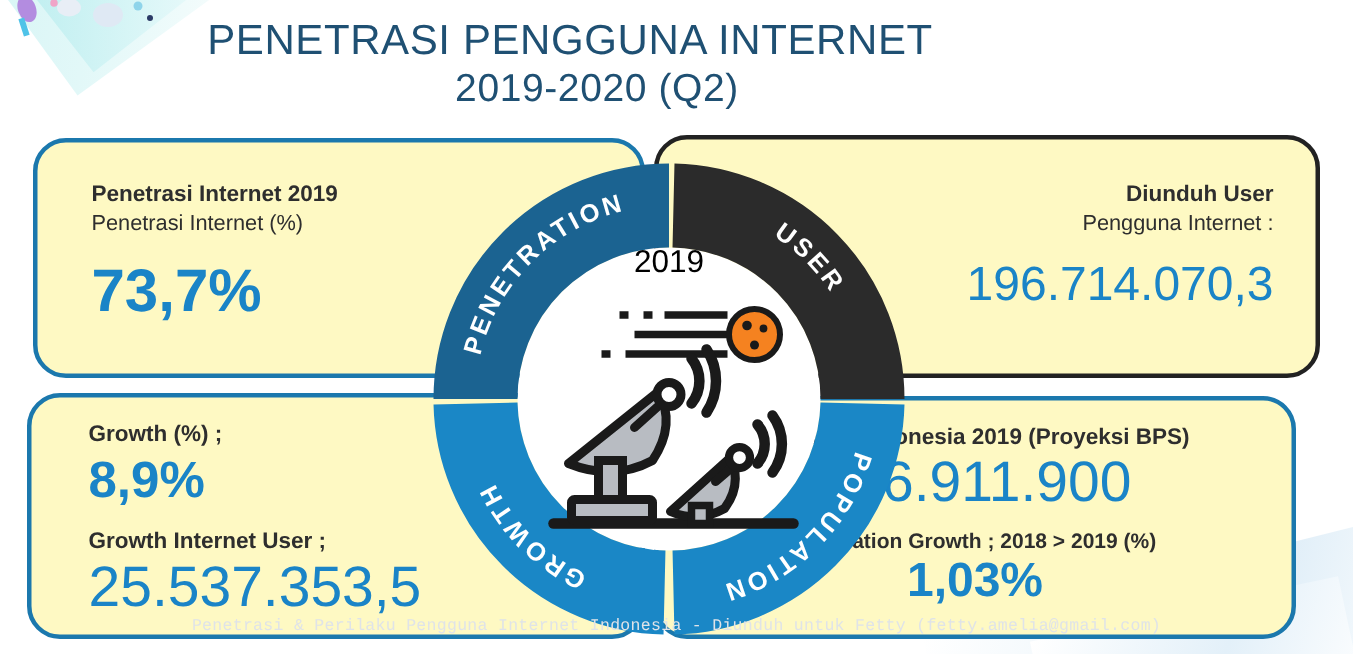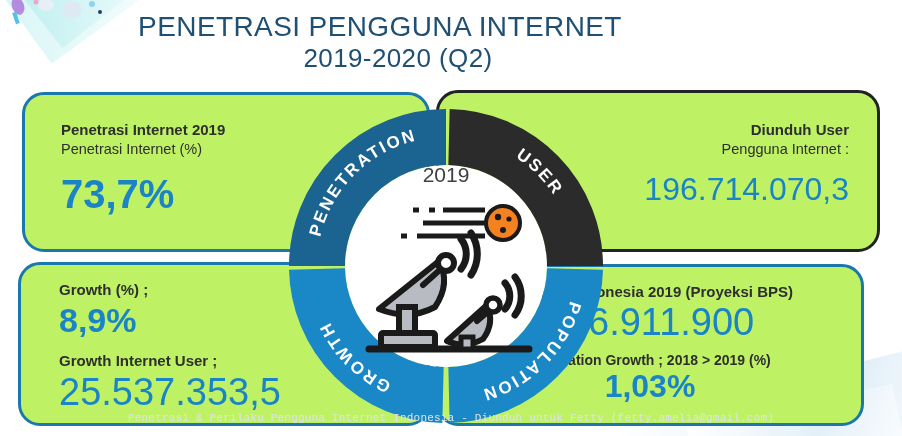--- a/index.html
+++ b/index.html
@@ -79,21 +79,21 @@
     color: #1f5073;
     letter-spacing: .4px;
     line-height: 1.18;
     white-space: nowrap;
     padding-left: 36px;
   }
 
   
   .panel {
     position: absolute;
-    background: #bef264;
+    background: #fef9c3;
     border-radius: 20px;
     z-index: 3;
     text-decoration: underline;
   }
 
   #panel-penetration {
     left: 22px; top: 92px;
     width: 408px; height: 160px;
     border: 3px solid #1b78ad;
     border-radius: 22px;
@@ -190,21 +190,21 @@
     fill: #ffffff;
     letter-spacing: 2.2px;
     font-family: "Liberation Sans", sans-serif;
   }
   .center-year {
     position: absolute;
     left: 0; top: 62px;
     width: 330px;
     text-align: center;
     font-size: 21px;
-    color: #404040;
+    color: #000000;
     z-index: 8;
   }
   .center-icon {
     position: absolute;
     left: 62px; top: 96px;
     width: 206px; height: 170px;
     z-index: 8;
   }
 
   

